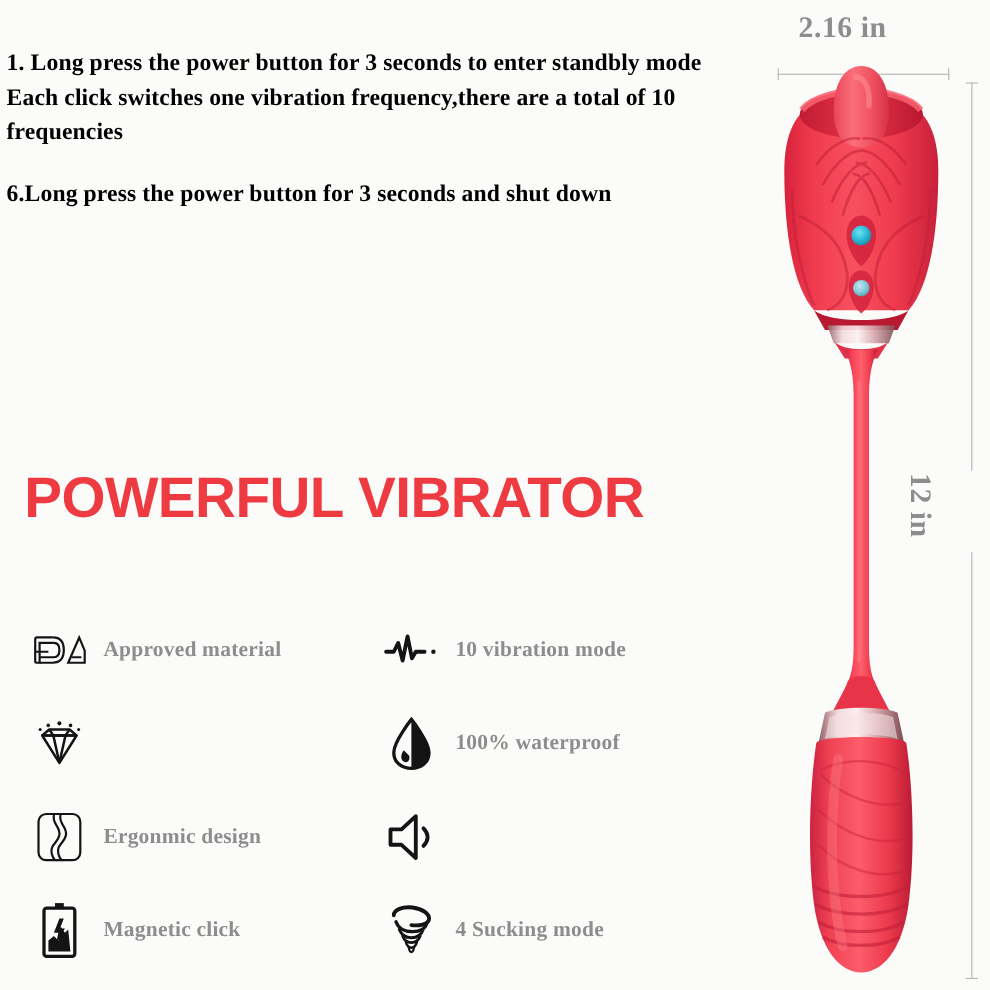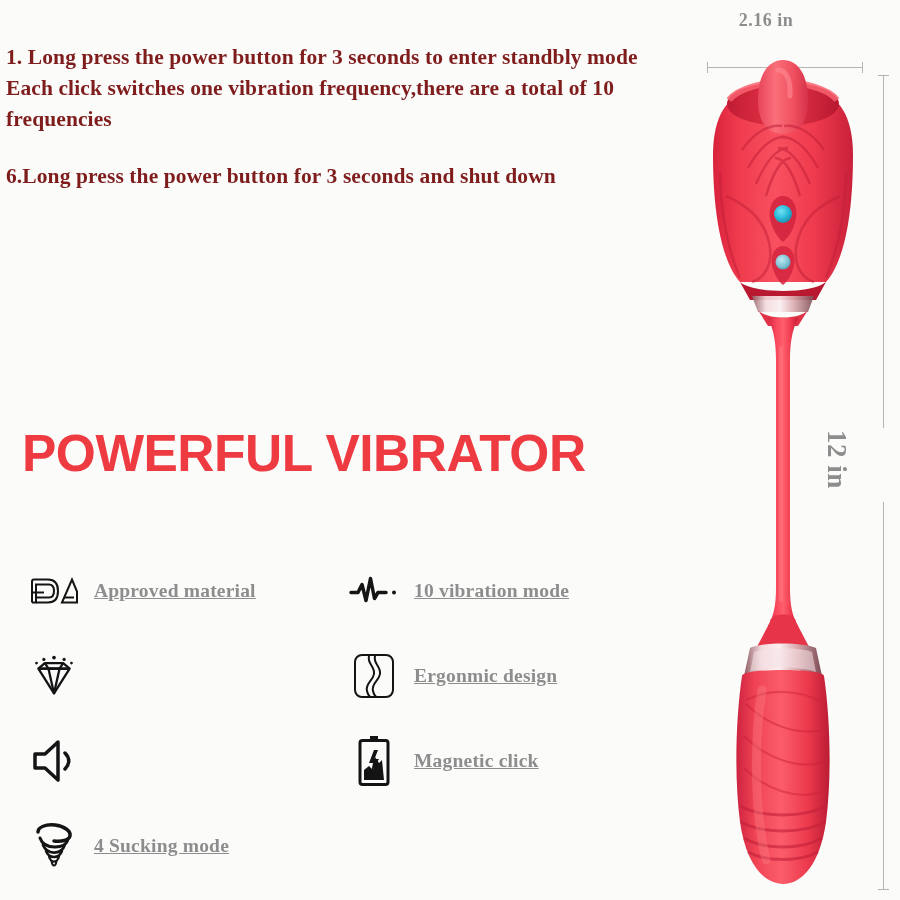--- a/index.html
+++ b/index.html
@@ -26,21 +26,21 @@
     position: absolute;
     left: 6px;
     top: 42px;
     width: 660px;
   }
   .instr-para {
     font-family: "Liberation Serif", "DejaVu Serif", serif;
     font-weight: bold;
     font-size: 21.5px;
     line-height: 31px;
-    color: #7f1d1d;
+    color: #000000;
     letter-spacing: 0.1px;
     margin: 0 0 26px 0;
     text-rendering: optimizeLegibility;
   }
   .instr-para.last { margin-bottom: 0; }
 
   
   .headline {
     position: absolute;
     left: 22px;
@@ -83,41 +83,40 @@
     color: #141414;
   }
   .feature-icon svg { display: block; }
   .feature-label {
     font-family: "Liberation Serif", "DejaVu Serif", serif;
     font-weight: bold;
     font-size: 19.5px;
     color: #8d8d8d;
     letter-spacing: 0.2px;
     white-space: nowrap;
-    text-decoration: underline;
   }
 
   
   .product-area {
     position: absolute;
     left: 666px;
     top: 0;
     width: 234px;
     height: 900px;
   }
 
   .dim-top-label {
     position: absolute;
     left: 0;
     top: 10px;
     width: 200px;
     text-align: center;
     font-family: "Liberation Serif", "DejaVu Serif", serif;
     font-weight: bold;
-    font-size: 18px;
+    font-size: 27px;
     color: #8d8d8d;
     letter-spacing: 0.5px;
   }
   
   .caliper-h {
     position: absolute;
     left: 41px;
     top: 62px;
     width: 156px;
     height: 12px;
@@ -245,20 +244,30 @@
           <path d="M38 34 L62 34"></path>
           <circle cx="50" cy="10" r="4" fill="#141414" stroke="none"></circle>
           <circle cx="28" cy="14" r="3.5" fill="#141414" stroke="none"></circle>
           <circle cx="72" cy="14" r="3.5" fill="#141414" stroke="none"></circle>
           <circle cx="12" cy="22" r="3" fill="#141414" stroke="none"></circle>
           <circle cx="88" cy="22" r="3" fill="#141414" stroke="none"></circle>
         </svg>
       </span>
     </div>
 
+    <div class="feature">
+      <span class="feature-icon">
+        <svg width="40" height="50" viewBox="0 0 80 100" fill="none">
+          <path d="M40 6 C40 6 72 46 72 66 C72 85 57 95 40 95 C23 95 8 85 8 66 C8 46 40 6 40 6 Z" stroke="#141414" stroke-width="6" fill="none"></path>
+          <path d="M40 6 C40 6 72 46 72 66 C72 85 57 95 40 95 Z" fill="#141414" stroke="none"></path>
+          <path d="M26 62 C20 70 20 80 27 83 C33 86 38 80 36 72 Z" fill="#141414" stroke="none"></path>
+        </svg>
+      </span>
+      <span class="feature-label">100% waterproof</span>
+    </div>
 
     <div class="feature">
       <span class="feature-icon">
         <svg width="44" height="48" viewBox="0 0 88 96" fill="none" stroke="#141414" stroke-width="4">
           <rect x="6" y="6" width="76" height="84" rx="14" ry="14"></rect>
           <path d="M34 8 C30 24 46 28 44 44 C42 58 26 62 30 78 C32 86 36 90 38 90" stroke-width="4" fill="none" stroke-linecap="round"></path>
           <path d="M46 8 C42 24 58 28 56 44 C54 58 38 62 42 78 C44 86 48 90 50 90" stroke-width="4" fill="none" stroke-linecap="round"></path>
         </svg>
       </span>
       <span class="feature-label">Ergonmic design</span>

